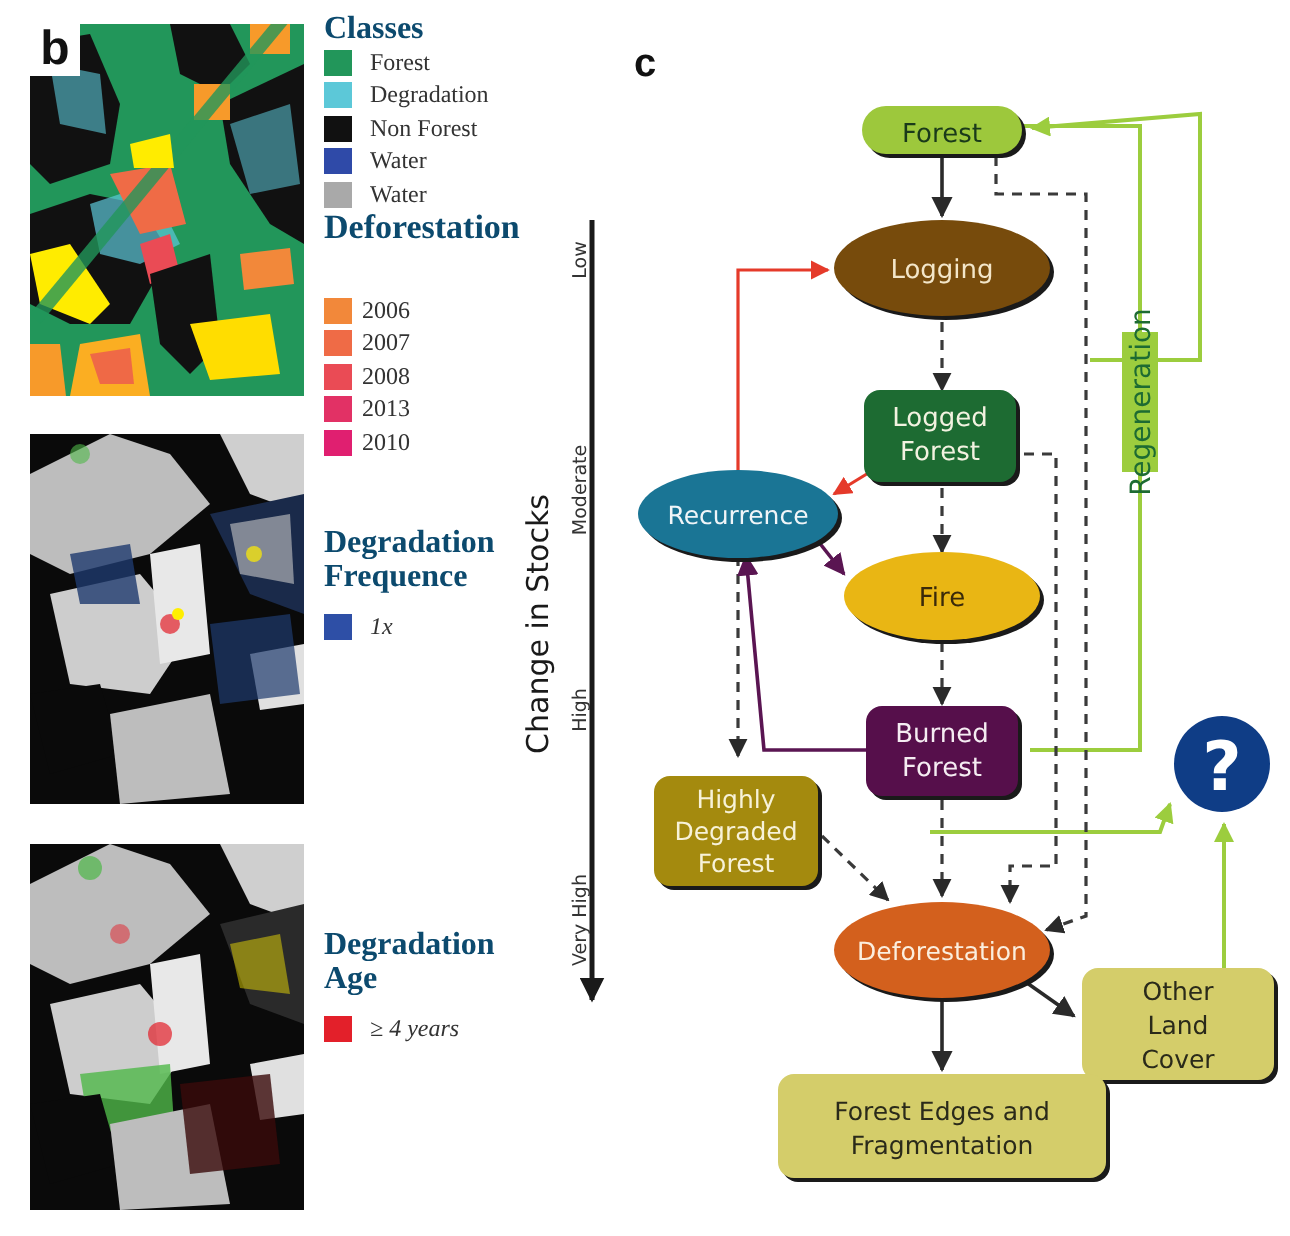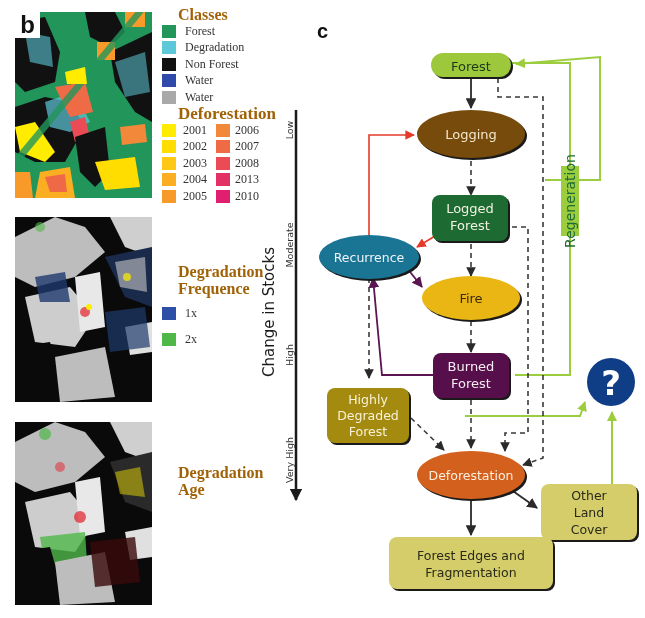--- a/index.html
+++ b/index.html
@@ -1,26 +1,26 @@
 <!DOCTYPE html>
 <html><head>
 <meta charset="utf-8">
 <style>
   html, body { margin:0; padding:0; background:#ffffff; }
   body { width:645px; height:618px; position:relative; overflow:hidden; font-family:"DejaVu Sans", sans-serif; }
   .map { position:absolute; left:15px; width:137px; overflow:hidden; }
   .map svg { display:block; }
   .panel-label { position:absolute; font-family:"Liberation Sans", sans-serif; font-weight:bold; color:#111; }
   .legend { position:absolute; font-family:"Liberation Serif", serif; color:#222; }
-  .legend-title { font-weight:bold; font-size:16px; line-height:17px; color:#a16207;margin-left:16px; }
+  .legend-title { font-weight:bold; font-size:16px; line-height:17px; color:#0c4a6e; }
   .leg-item { display:flex; align-items:center; height:16.5px; font-size:12px; color:#333; }
   .sw { width:14px; height:13px; margin-right:9px; flex:none; }
   .dcol { display:inline-block; vertical-align:top; }
   .dcol .leg-item { height:16.5px; }
-  .freq .leg-item { height:26.5px; }
+  .freq .leg-item { height:26.5px;font-style:italic; }
   #diagram { position:absolute; left:255px; top:0; }
   #diagram text { font-family:"DejaVu Sans", sans-serif; }
 </style>
 </head>
 <body>
 
 <div class="map" style="top:12px;height:186px;">
   <svg width="137" height="186" viewBox="0 0 137 186">
     <rect width="137" height="186" fill="#22965a"></rect>
     <path d="M0 10 L30 5 L45 40 L40 70 L10 80 L0 70Z" fill="#111"></path>
@@ -107,43 +107,21 @@
       <span>Water</span>
     </div>
   <div class="leg-item">
       <span class="sw" style="background:#a9a9a9"></span>
       <span>Water</span>
     </div>
 </div>
 
 <div class="legend" style="left:162px;top:105px;">
   <div class="legend-title" style="font-size:17px;">Deforestation</div>
-  <div class="dcol" style="width:50px;">
-    <div class="leg-item">
-        <span class="sw" style="background:#ffec00;margin-right:7px"></span>
-        <span>2001</span>
-      </div>
-    <div class="leg-item">
-        <span class="sw" style="background:#ffdd00;margin-right:7px"></span>
-        <span>2002</span>
-      </div>
-    <div class="leg-item">
-        <span class="sw" style="background:#ffc814;margin-right:7px"></span>
-        <span>2003</span>
-      </div>
-    <div class="leg-item">
-        <span class="sw" style="background:#fbae22;margin-right:7px"></span>
-        <span>2004</span>
-      </div>
-    <div class="leg-item">
-        <span class="sw" style="background:#f79a2a;margin-right:7px"></span>
-        <span>2005</span>
-      </div>
-  </div>
-  <div class="dcol" style="width:46px;">
+  <div class="dcol" style="width:46px;margin-top:25px;">
     <div class="leg-item">
         <span class="sw" style="background:#f2883a;margin-right:5px"></span>
         <span>2006</span>
       </div>
     <div class="leg-item">
         <span class="sw" style="background:#ef6b46;margin-right:5px"></span>
         <span>2007</span>
       </div>
     <div class="leg-item">
         <span class="sw" style="background:#ea4b55;margin-right:5px"></span>
@@ -160,29 +138,29 @@
   </div>
 </div>
 
 <div class="legend freq" style="left:162px;top:263px;">
   <div class="legend-title">Degradation</div>
   <div class="legend-title" style="margin-bottom:3px;">Frequence</div>
   <div class="leg-item">
       <span class="sw" style="background:#2e4fa6"></span>
       <span>1x</span>
     </div>
-  <div class="leg-item">
-      <span class="sw" style="background:#4fb848"></span>
-      <span>2x</span>
-    </div>
 </div>
 
 <div class="legend freq" style="left:162px;top:464px;">
   <div class="legend-title">Degradation</div>
   <div class="legend-title" style="margin-bottom:3px;">Age</div>
+  <div class="leg-item">
+      <span class="sw" style="background:#e3202a"></span>
+      <span>≥ 4 years</span>
+    </div>
 </div>
 
 <svg id="diagram" width="390" height="618" viewBox="0 0 390 618">
   <defs>
     <marker id="mBlack" viewBox="0 0 10 10" refX="9" refY="5" markerWidth="6" markerHeight="6" orient="auto">
         <path d="M0 0 L10 5 L0 10 Z" fill="#2a2a2a"></path>
       </marker>
     <marker id="mRed" viewBox="0 0 10 10" refX="9" refY="5" markerWidth="6" markerHeight="6" orient="auto">
         <path d="M0 0 L10 5 L0 10 Z" fill="#e53a2a"></path>
       </marker>

